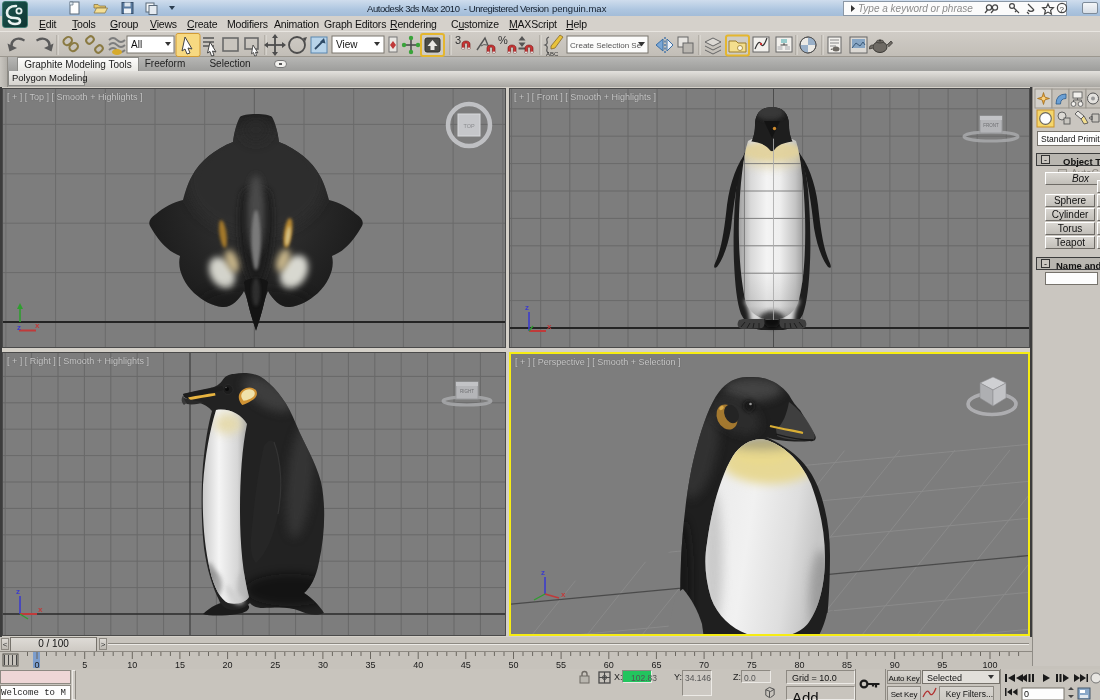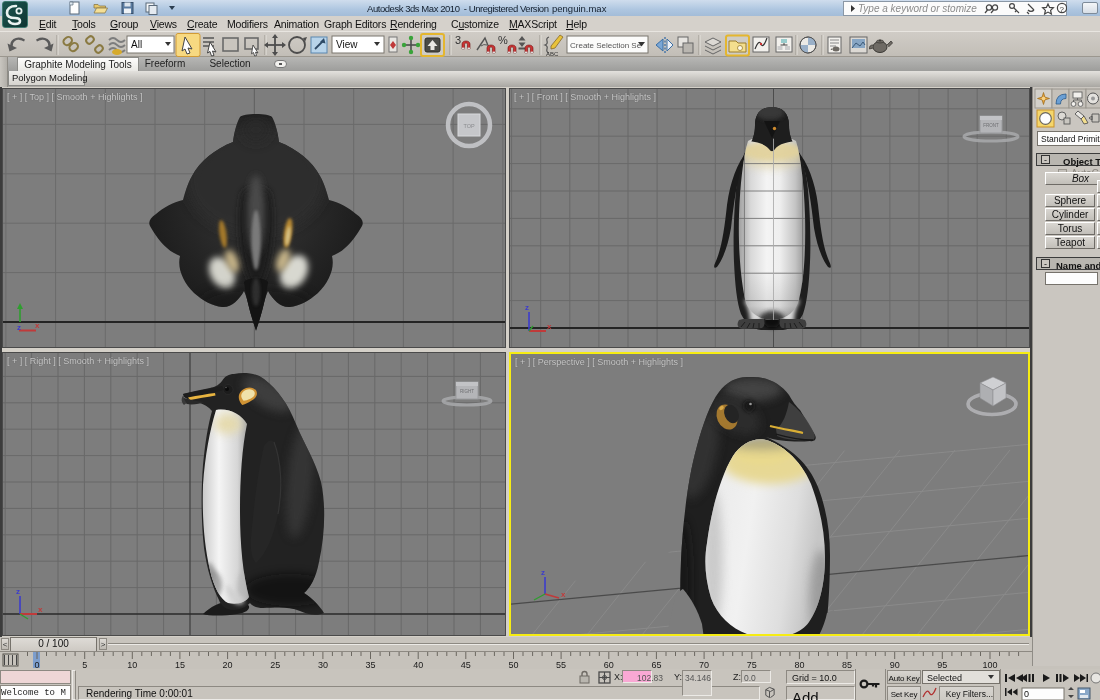--- a/index.html
+++ b/index.html
@@ -47,21 +47,21 @@
 .cpbtn{position:absolute;background:linear-gradient(#d9d6d1,#c2bfb9);border:1px solid #fff;border-right-color:#6e6b66;border-bottom-color:#6e6b66;font-size:10px;color:#111;text-align:center;}
 .rollout{position:absolute;background:#b9b6b0;border:1px solid #3c3c3c;font-size:10px;font-weight:bold;color:#111;}
 </style>
 </head>
 <body>
 
 <div class="abs" id="titlebar"></div>
 <div class="abs" id="title-text">Autodesk 3ds Max  2010&nbsp; - Unregistered Version</div>
 <div class="abs" id="file-text">penguin.max</div>
 <div class="abs" id="searchwrap">
-    <span class="hint">Type a keyword or stomize</span>
+    <span class="hint">Type a keyword or phrase</span>
   </div>
 <div class="abs" id="minbtn"></div>
 
 <div class="abs" id="menubar">
 <span style="left:39px"><u>E</u>dit</span>
 <span style="left:72px"><u>T</u>ools</span>
 <span style="left:110px"><u>G</u>roup</span>
 <span style="left:150px"><u>V</u>iews</span>
 <span style="left:187px"><u>C</u>reate</span>
 <span style="left:227px">Modifiers</span>
@@ -580,21 +580,21 @@
     </g>
 
     <g font-size="8" font-family="Liberation Sans" font-weight="bold">
       <line x1="545" y1="577" x2="545" y2="594" stroke="#3c3ccc" stroke-width="1.6"></line>
       <line x1="545" y1="594" x2="559" y2="598" stroke="#c03a3a" stroke-width="1.8"></line>
       <line x1="545" y1="594" x2="534" y2="600" stroke="#2f9e2f" stroke-width="1.4"></line>
       <text x="541" y="575" fill="#3c3ccc">z</text>
       <text x="561" y="597" fill="#c03a3a">x</text>
     </g>
   </svg>
-  <span class="vplabel">[ + ] [ Perspective ] [ Smooth + Highlights ]</span></div>
+  <span class="vplabel">[ + ] [ Perspective ] [ Smooth + Selection ]</span></div>
 </div>
 
 <div class="abs" id="timeslider">
   <div class="abs" style="left:108px;top:6px;width:921px;height:2px;border-top:1px solid #8d8982;border-bottom:1px solid #eceae6;"></div>
   <div class="abs" style="left:1px;top:1px;width:8px;height:12px;background:linear-gradient(#dedbd6,#bdb9b2);border:1px solid #8d8982;font-size:8px;color:#333;text-align:center;line-height:11px;">&lt;</div>
   <div class="abs" style="left:10px;top:0px;width:87px;height:27px;background:linear-gradient(#dedbd6,#beb9b2);border:1px solid #76726b;border-bottom-color:#55524c;font-size:10px;color:#111;text-align:center;line-height:12px;">0 / 100</div>
   <div class="abs" style="left:99px;top:1px;width:8px;height:12px;background:linear-gradient(#dedbd6,#bdb9b2);border:1px solid #8d8982;font-size:8px;color:#333;text-align:center;line-height:11px;">&gt;</div>
 </div>
 <div class="abs" id="trackbar">
 <svg width="1100" height="18" viewBox="0 0 1100 18">
@@ -738,31 +738,30 @@
         <text x="990.0" y="16.5">100</text>
       </g>
 </svg>
 </div>
 <div class="abs" id="statusbar">
 
   <div class="abs" style="left:0px;top:1px;width:71px;height:14px;background:#eed6d6;border:1px solid #8d8982;"></div>
   <div class="abs" style="left:0px;top:16px;width:71px;height:15px;background:#fdfdfd;border:1px solid #8d8982;font-family:'Liberation Mono',monospace;font-size:9px;color:#222;line-height:14px;white-space:nowrap;overflow:hidden;">Welcome to M</div>
   <div class="abs" style="left:72px;top:1px;width:4px;height:30px;background:#d0ccc6;border:1px solid #eceae6;border-right-color:#8d8982;"></div>
 
-  <div class="abs" style="left:78px;top:17px;width:682px;height:14px;border:1px solid #8d8982;border-bottom-color:#eceae6;border-right-color:#eceae6;font-size:10px;color:#111;padding:1px 0 0 7px;">Rendering Time  0:00:01</div>
 
   <svg class="abs" style="left:578px;top:1px;" width="34" height="15" viewBox="0 0 34 15">
     <rect x="2" y="6" width="9" height="7" fill="#b9b6af" stroke="#6e6a64"></rect>
       <path d="M4 6 v-2 a2.5 2.5 0 0 1 5 0 v2" fill="none" stroke="#6e6a64" stroke-width="1.4"></path>
     <rect x="21" y="2" width="11" height="11" fill="none" stroke="#4a4a4a" stroke-width="1.3"></rect>
       <path d="M26.5 2 v11 M21 7.5 h11" stroke="#4a4a4a" stroke-width="1.1"></path>
       <circle cx="26.5" cy="7.5" r="2" fill="none" stroke="#4a4a4a"></circle>
   </svg>
   <span class="abs" style="left:614px;top:3px;font-size:9px;color:#222;">X:</span>
-  <div class="abs" style="left:622px;top:1px;width:30px;height:13px;background:#f9a8d4;border:1px solid #8d8982;border-bottom-color:#eceae6;border-right-color:#eceae6;font-size:8.5px;color:#555;padding:2px 0 0 14px;">102.83</div>
+  <div class="abs" style="left:622px;top:1px;width:30px;height:13px;background:#22c55e;border:1px solid #8d8982;border-bottom-color:#eceae6;border-right-color:#eceae6;font-size:8.5px;color:#555;padding:2px 0 0 8px;">102.83</div>
   <span class="abs" style="left:674px;top:3px;font-size:9px;color:#222;">Y:</span>
   <div class="abs" style="left:682px;top:1px;width:30px;height:26px;background:#cdc9c3;border:1px solid #8d8982;border-bottom-color:#eceae6;border-right-color:#eceae6;font-size:8.5px;color:#555;padding:2px 0 0 2px;">34.146</div>
   <span class="abs" style="left:733px;top:3px;font-size:9px;color:#222;">Z:</span>
   <div class="abs" style="left:741px;top:1px;width:30px;height:13px;background:#cdc9c3;border:1px solid #8d8982;border-bottom-color:#eceae6;border-right-color:#eceae6;font-size:8.5px;color:#555;padding:2px 0 0 2px;">0.0</div>
 
   <div class="abs" style="left:786px;top:1px;width:69px;height:14px;border:1px solid #8d8982;border-bottom-color:#eceae6;border-right-color:#eceae6;font-size:9px;color:#111;padding:2px 0 0 5px;">Grid = 10.0</div>
   <svg class="abs" style="left:763px;top:17px;" width="13" height="13" viewBox="0 0 14 14">
       <path d="M3 4 l4 -2.5 l5 2 l-4 2.5 Z M3 4 v6 l4 2.5 v-6.5 M12 3.5 v6 l-4 3" fill="none" stroke="#4a4a4a"></path>
     </svg>
   <div class="abs" style="left:786px;top:17px;width:69px;height:14px;border:1px solid #8d8982;border-bottom-color:#eceae6;border-right-color:#eceae6;font-size:15px;color:#111;padding:2px 0 0 5px;">Add Time Tag</div>

